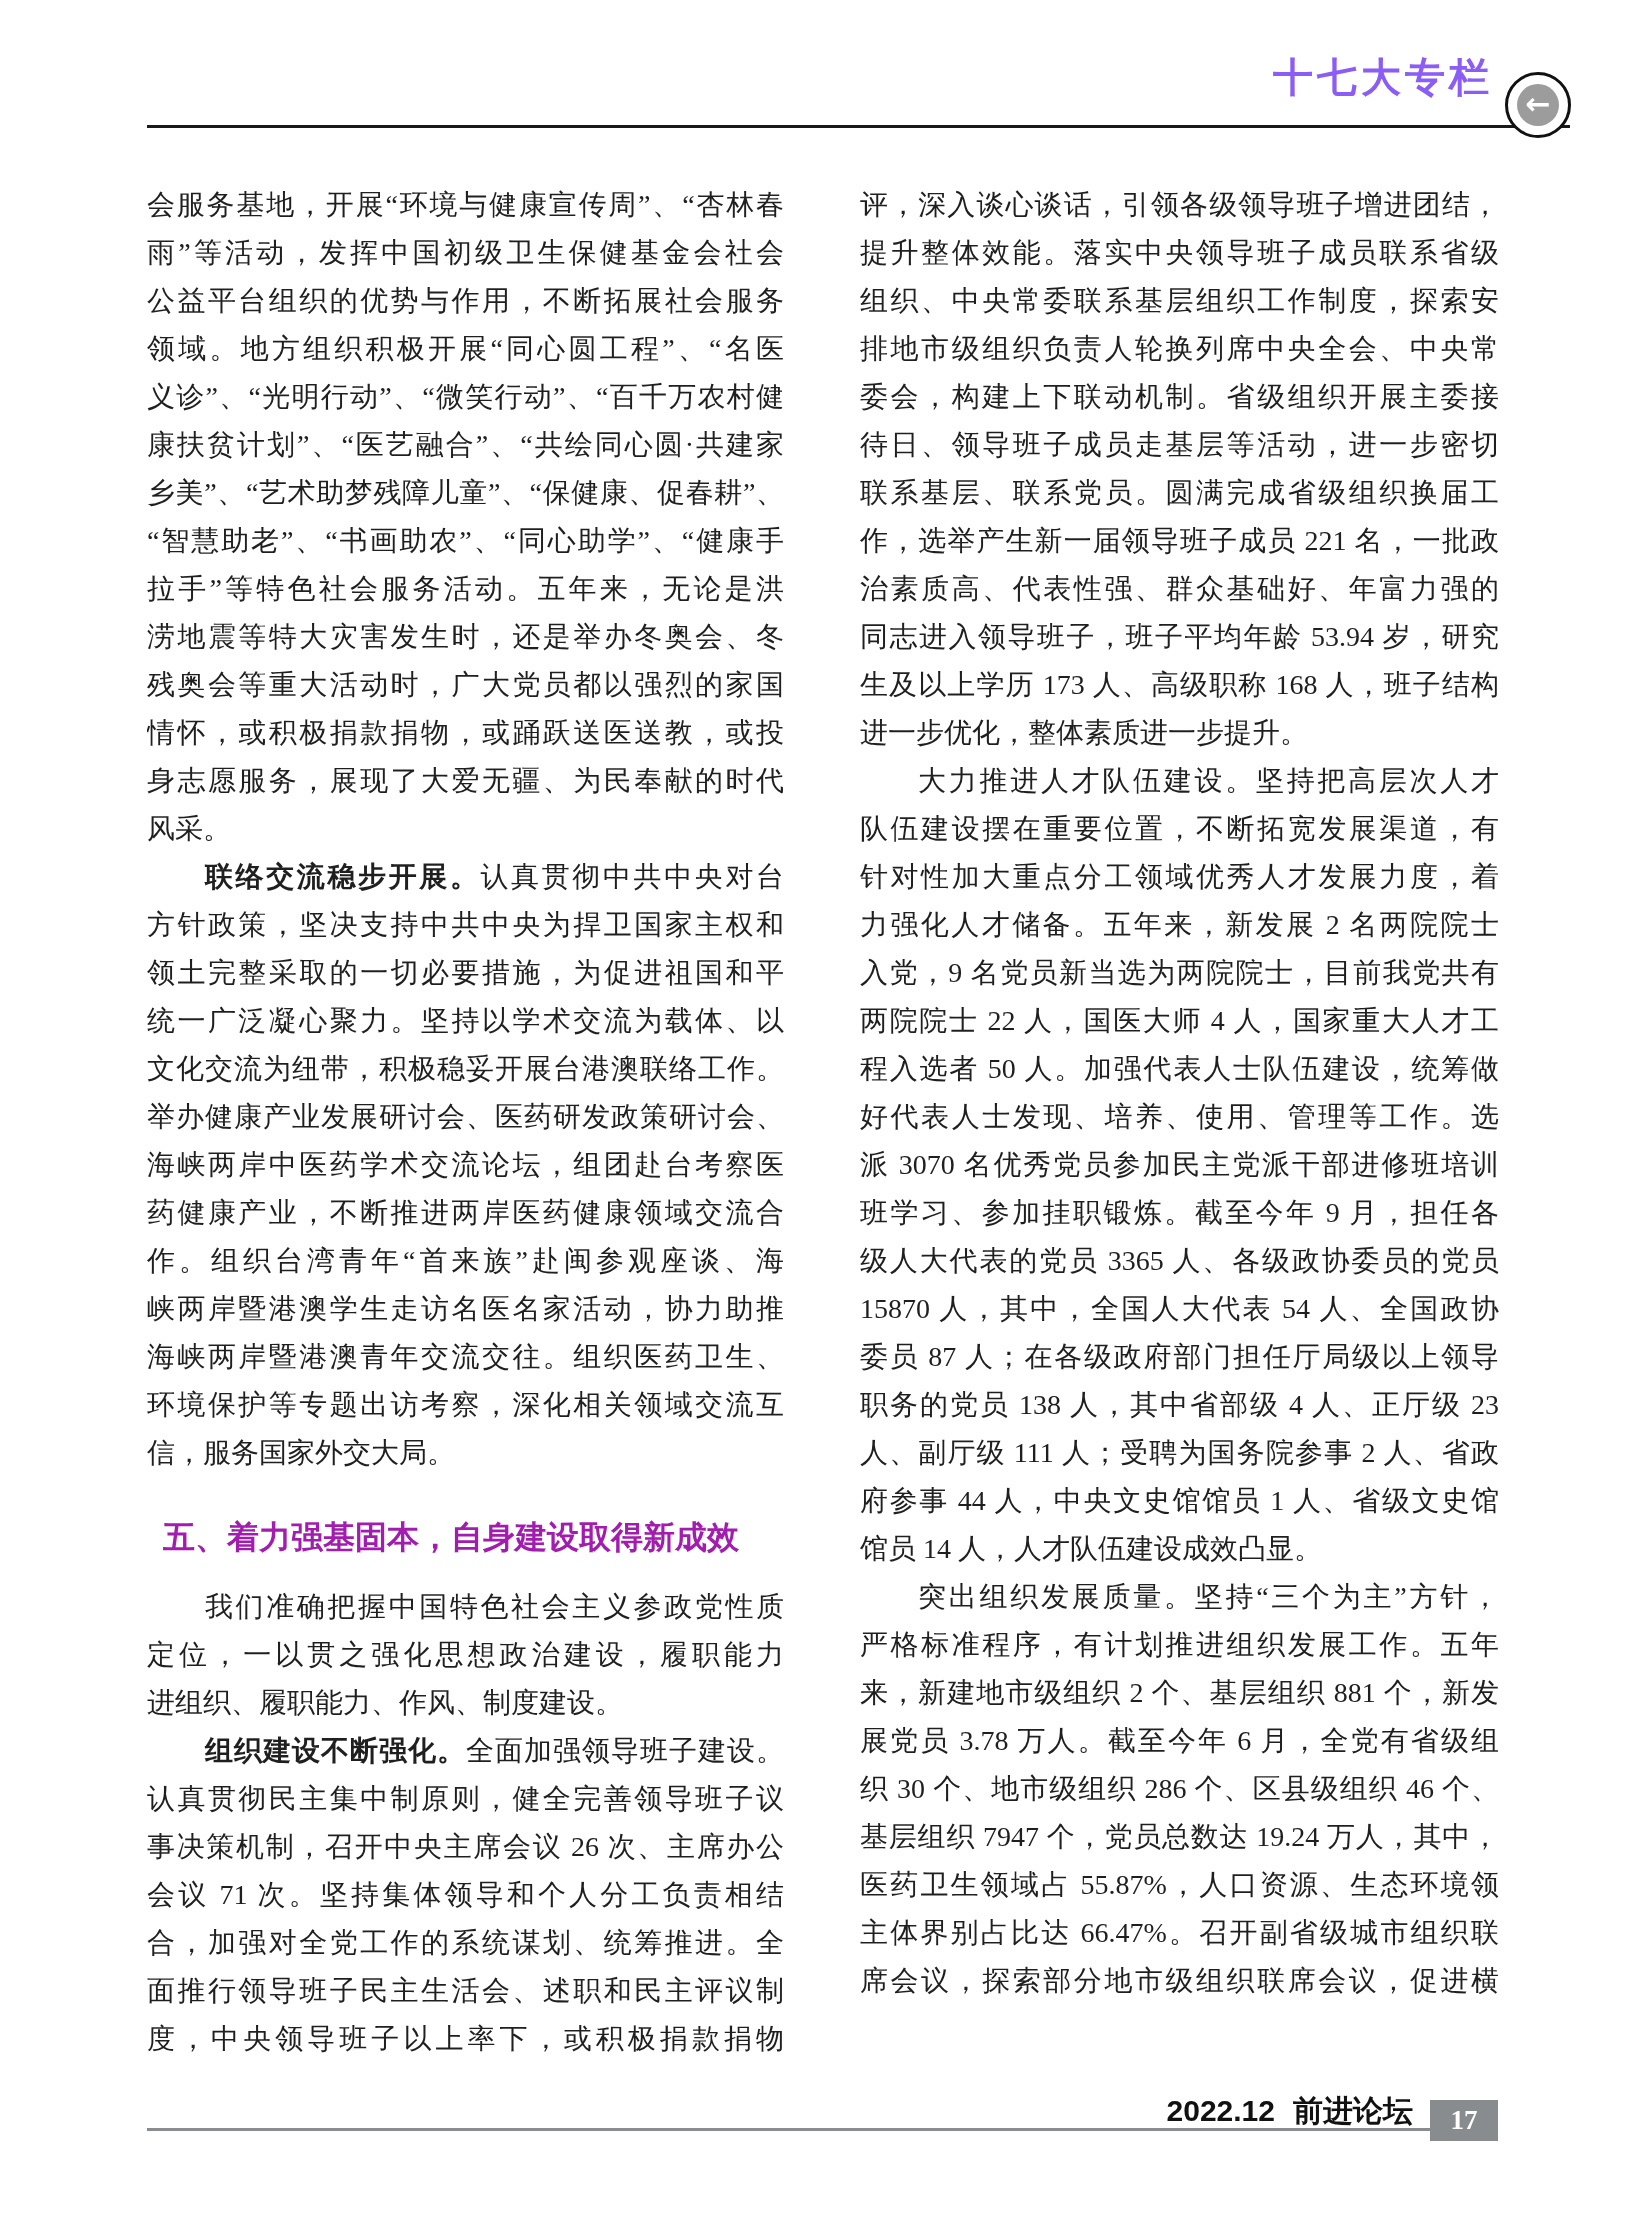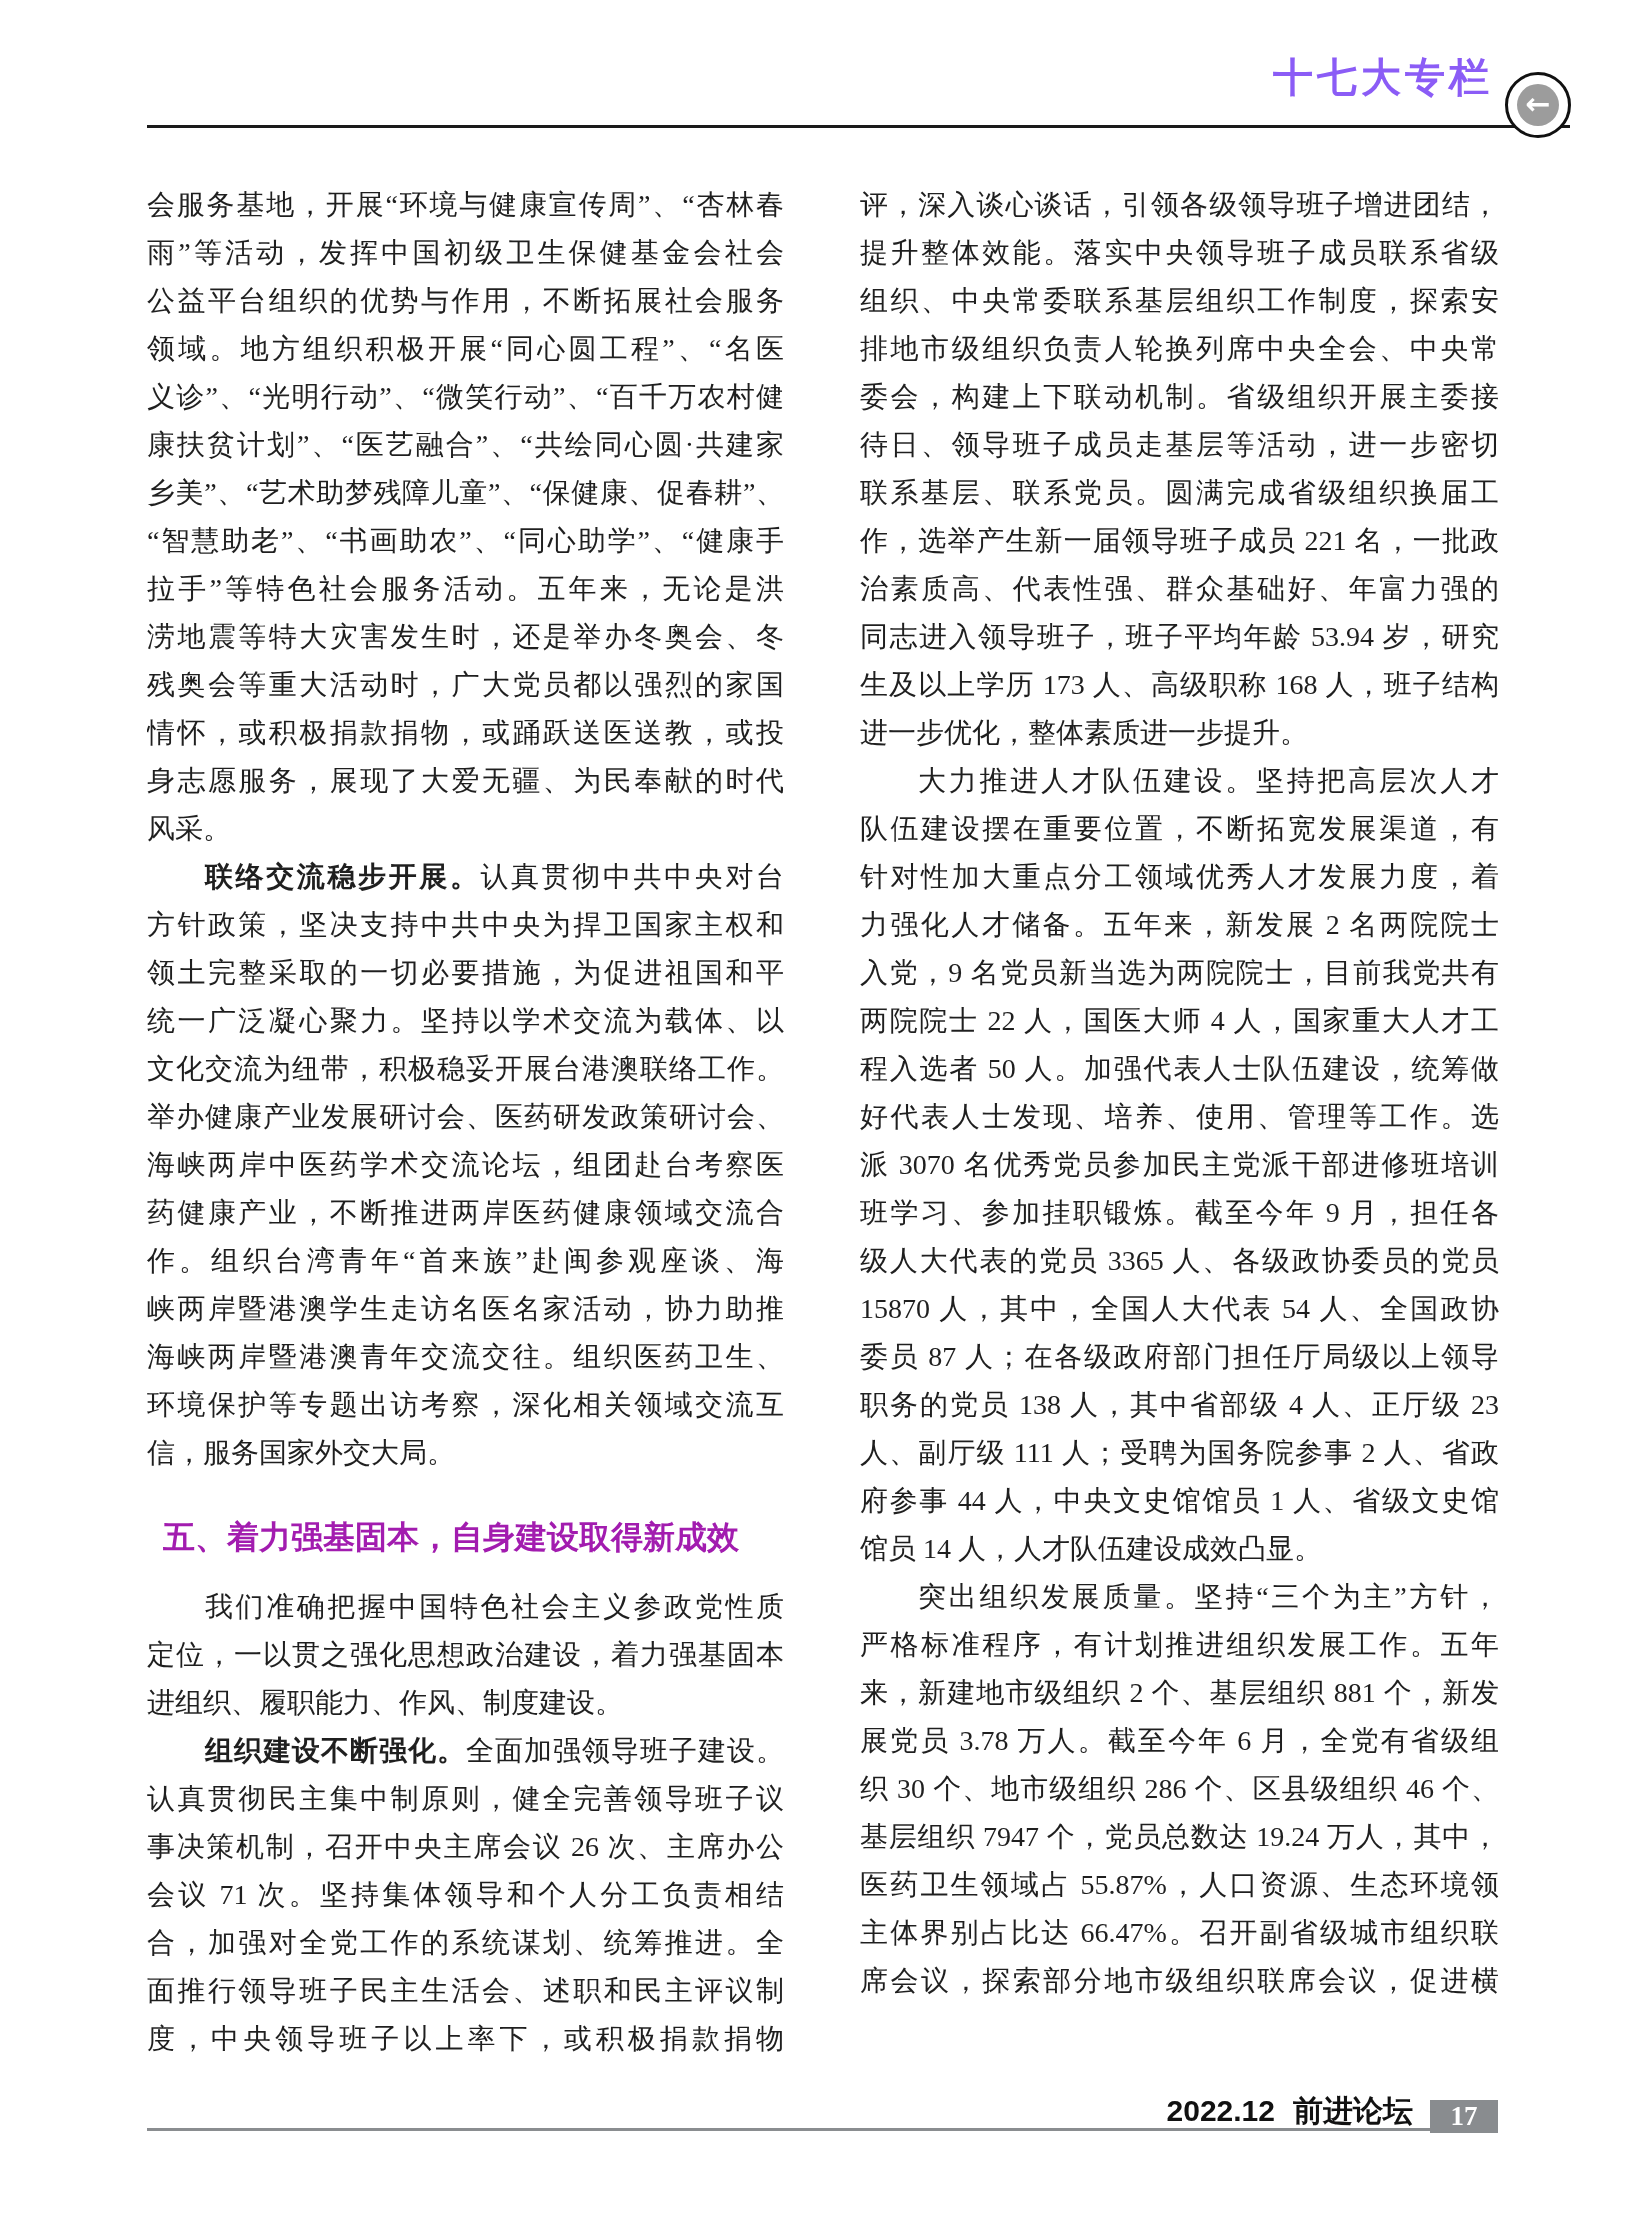--- a/index.html
+++ b/index.html
@@ -59,21 +59,21 @@
     position:absolute;left:147px;top:2128px;width:1283px;height:3px;
     background:#8a8d90;
   }
   .footer-text{
     position:absolute;top:2091px;right:233px;
     font-family:"Liberation Sans","DejaVu Sans",sans-serif;
     font-weight:bold;font-size:30px;color:#111;
     display:flex;gap:18px;align-items:baseline;white-space:nowrap;
   }
   .page-box{
-    position:absolute;left:1430px;top:2100px;width:68px;height:33px;
+    position:absolute;left:1430px;top:2100px;width:68px;height:41px;
     background:#898c8f;color:#ffffff;
     display:flex;align-items:center;justify-content:center;
     font-family:"Liberation Serif","DejaVu Serif",serif;
     font-weight:bold;font-size:27px;
   }
 </style>
 </head>
 <body>
 
 <div id="page">
@@ -112,21 +112,21 @@
         <div class="tline">药健康产业，不断推进两岸医药健康领域交流合</div>
         <div class="tline">作。组织台湾青年“首来族”赴闽参观座谈、海</div>
         <div class="tline">峡两岸暨港澳学生走访名医名家活动，协力助推</div>
         <div class="tline">海峡两岸暨港澳青年交流交往。组织医药卫生、</div>
         <div class="tline">环境保护等专题出访考察，深化相关领域交流互</div>
         <div class="tline end">信，服务国家外交大局。</div>
       </div>
     <div class="section-heading">五、着力强基固本，自身建设取得新成效</div>
     <div id="left-para-2">
         <div class="tline indent">我们准确把握中国特色社会主义参政党性质</div>
-        <div class="tline">定位，一以贯之强化思想政治建设，着力强基固本</div>
+        <div class="tline">定位，一以贯之强化思想政治建设，履职能力</div>
         <div class="tline end">进组织、履职能力、作风、制度建设。</div>
         <div class="tline indent"><span class="lead">组织建设不断强化。</span>全面加强领导班子建设。</div>
         <div class="tline">认真贯彻民主集中制原则，健全完善领导班子议</div>
         <div class="tline">事决策机制，召开中央主席会议 26 次、主席办公</div>
         <div class="tline">会议 71 次。坚持集体领导和个人分工负责相结</div>
         <div class="tline">合，加强对全党工作的系统谋划、统筹推进。全</div>
         <div class="tline">面推行领导班子民主生活会、述职和民主评议制</div>
         <div class="tline">度，中央领导班子以上率下，或积极捐款捐物</div>
       </div>
   </div>

